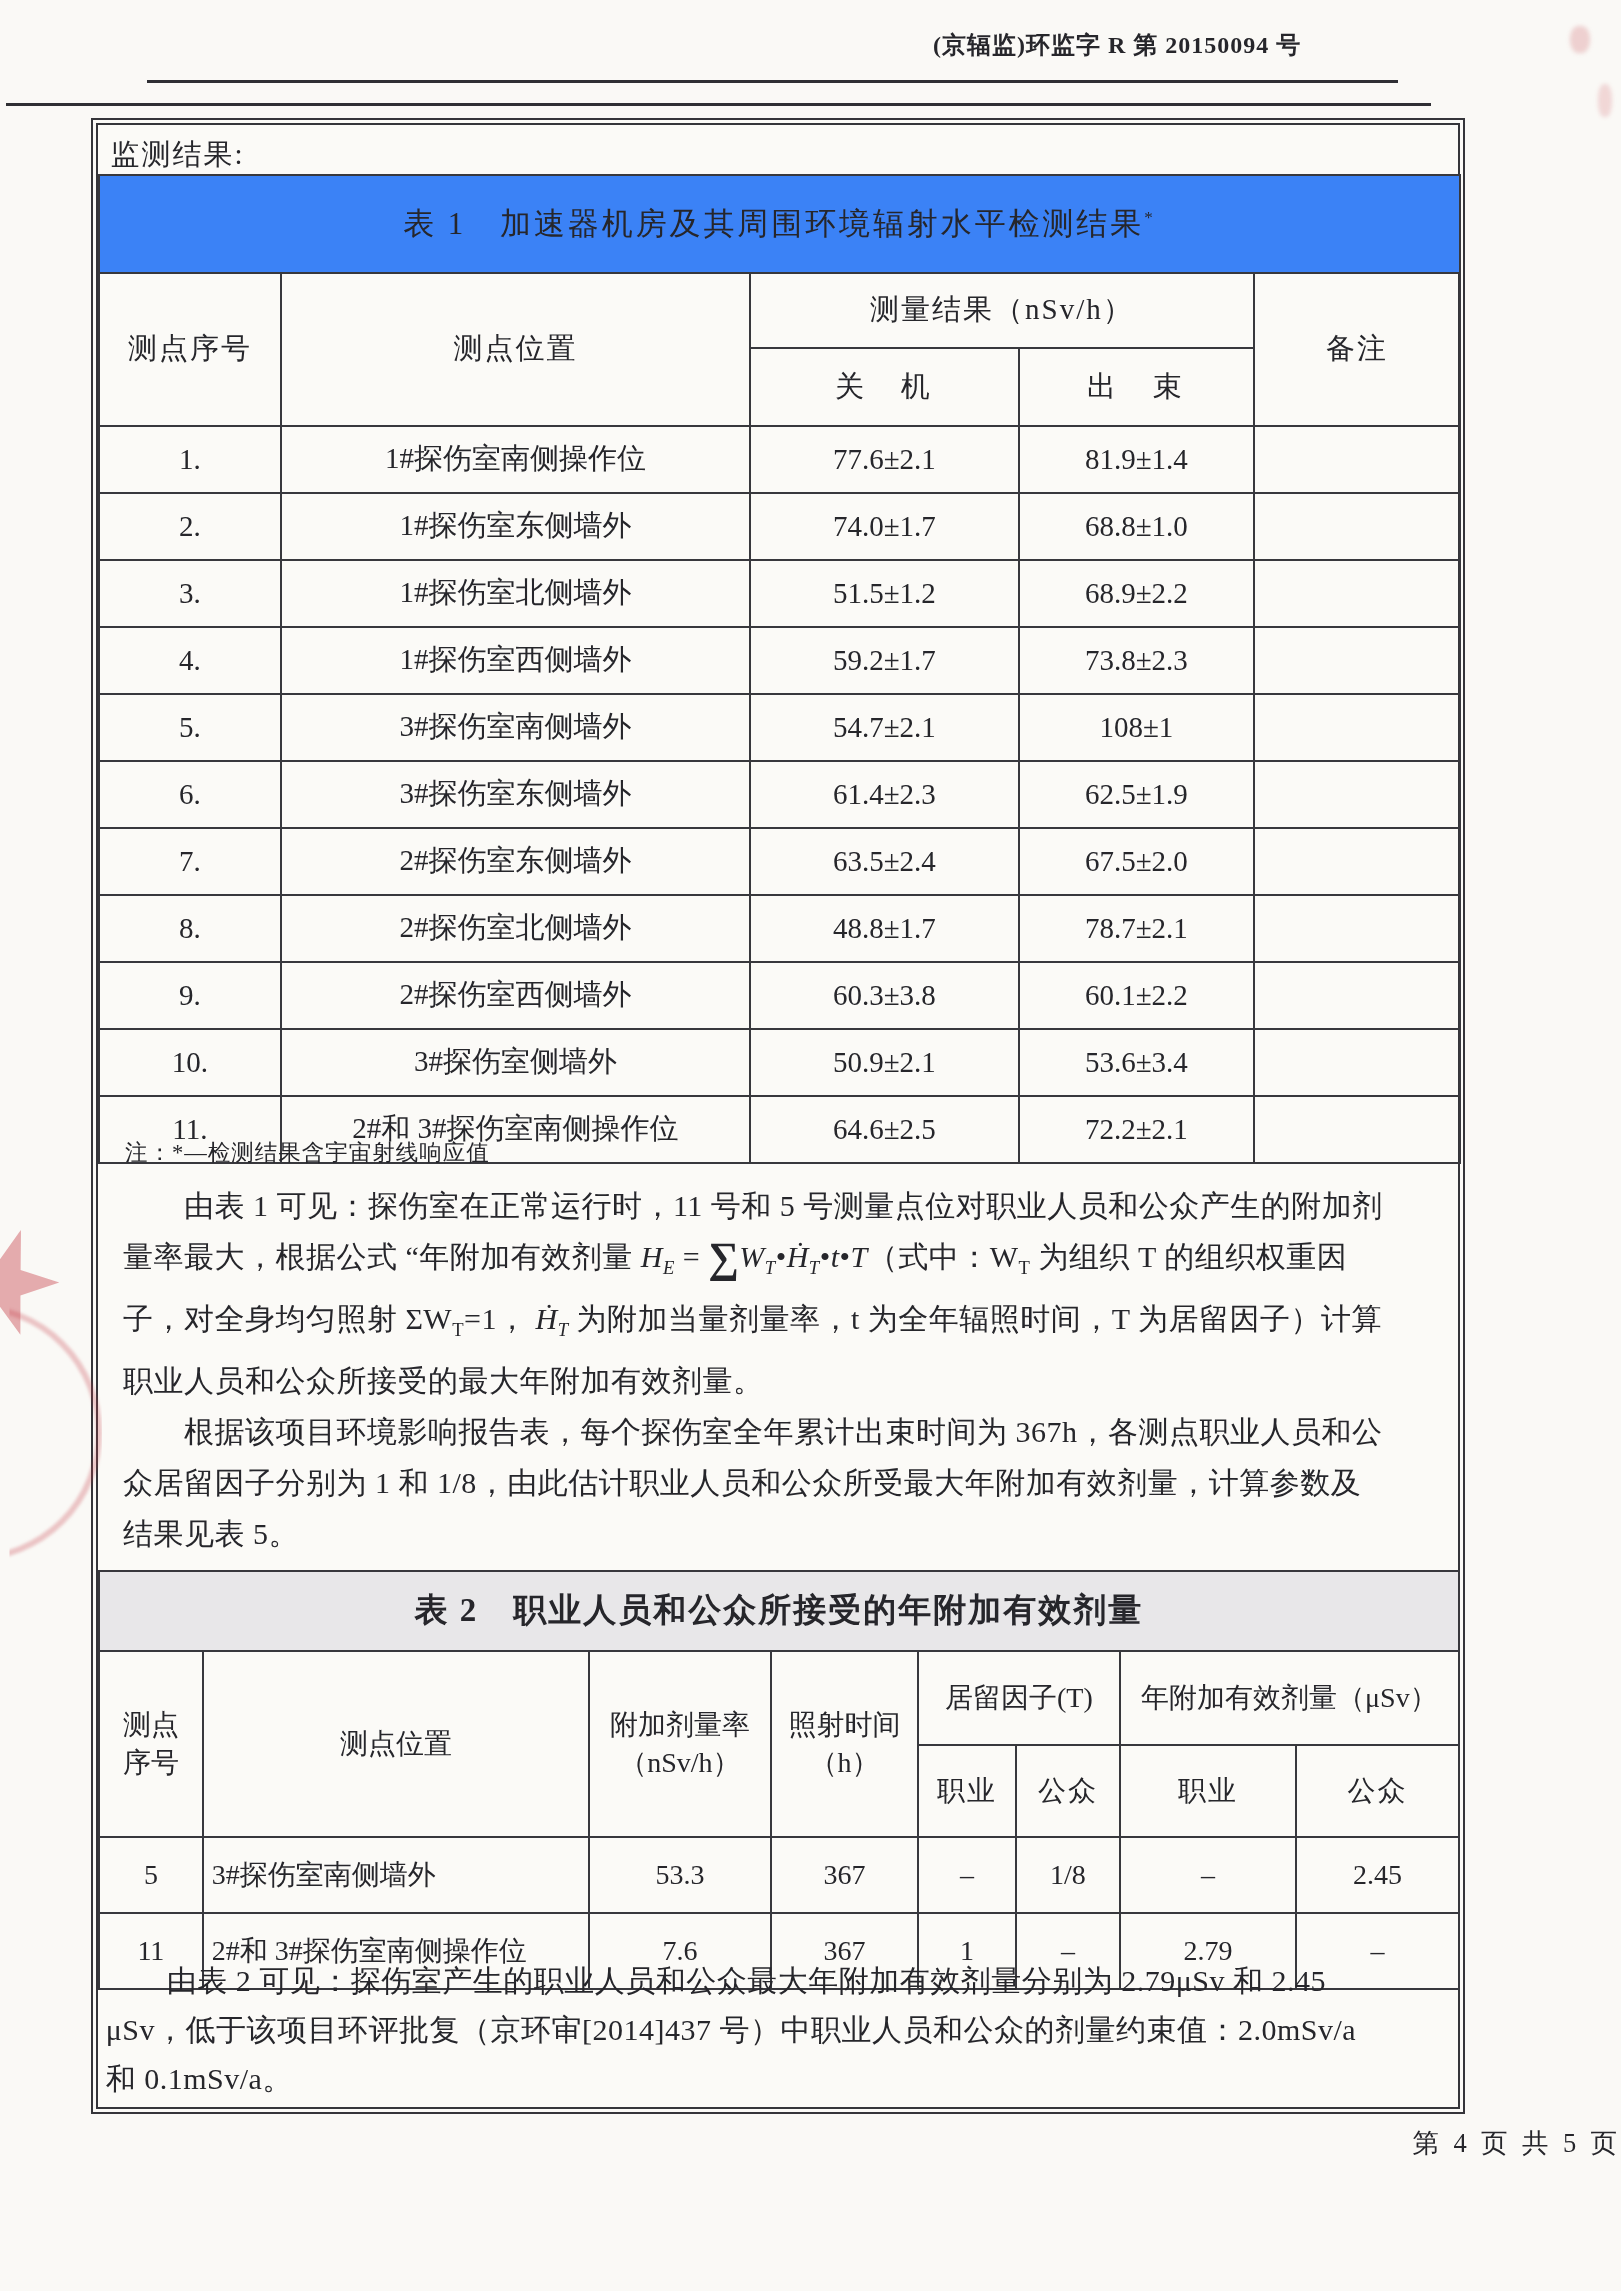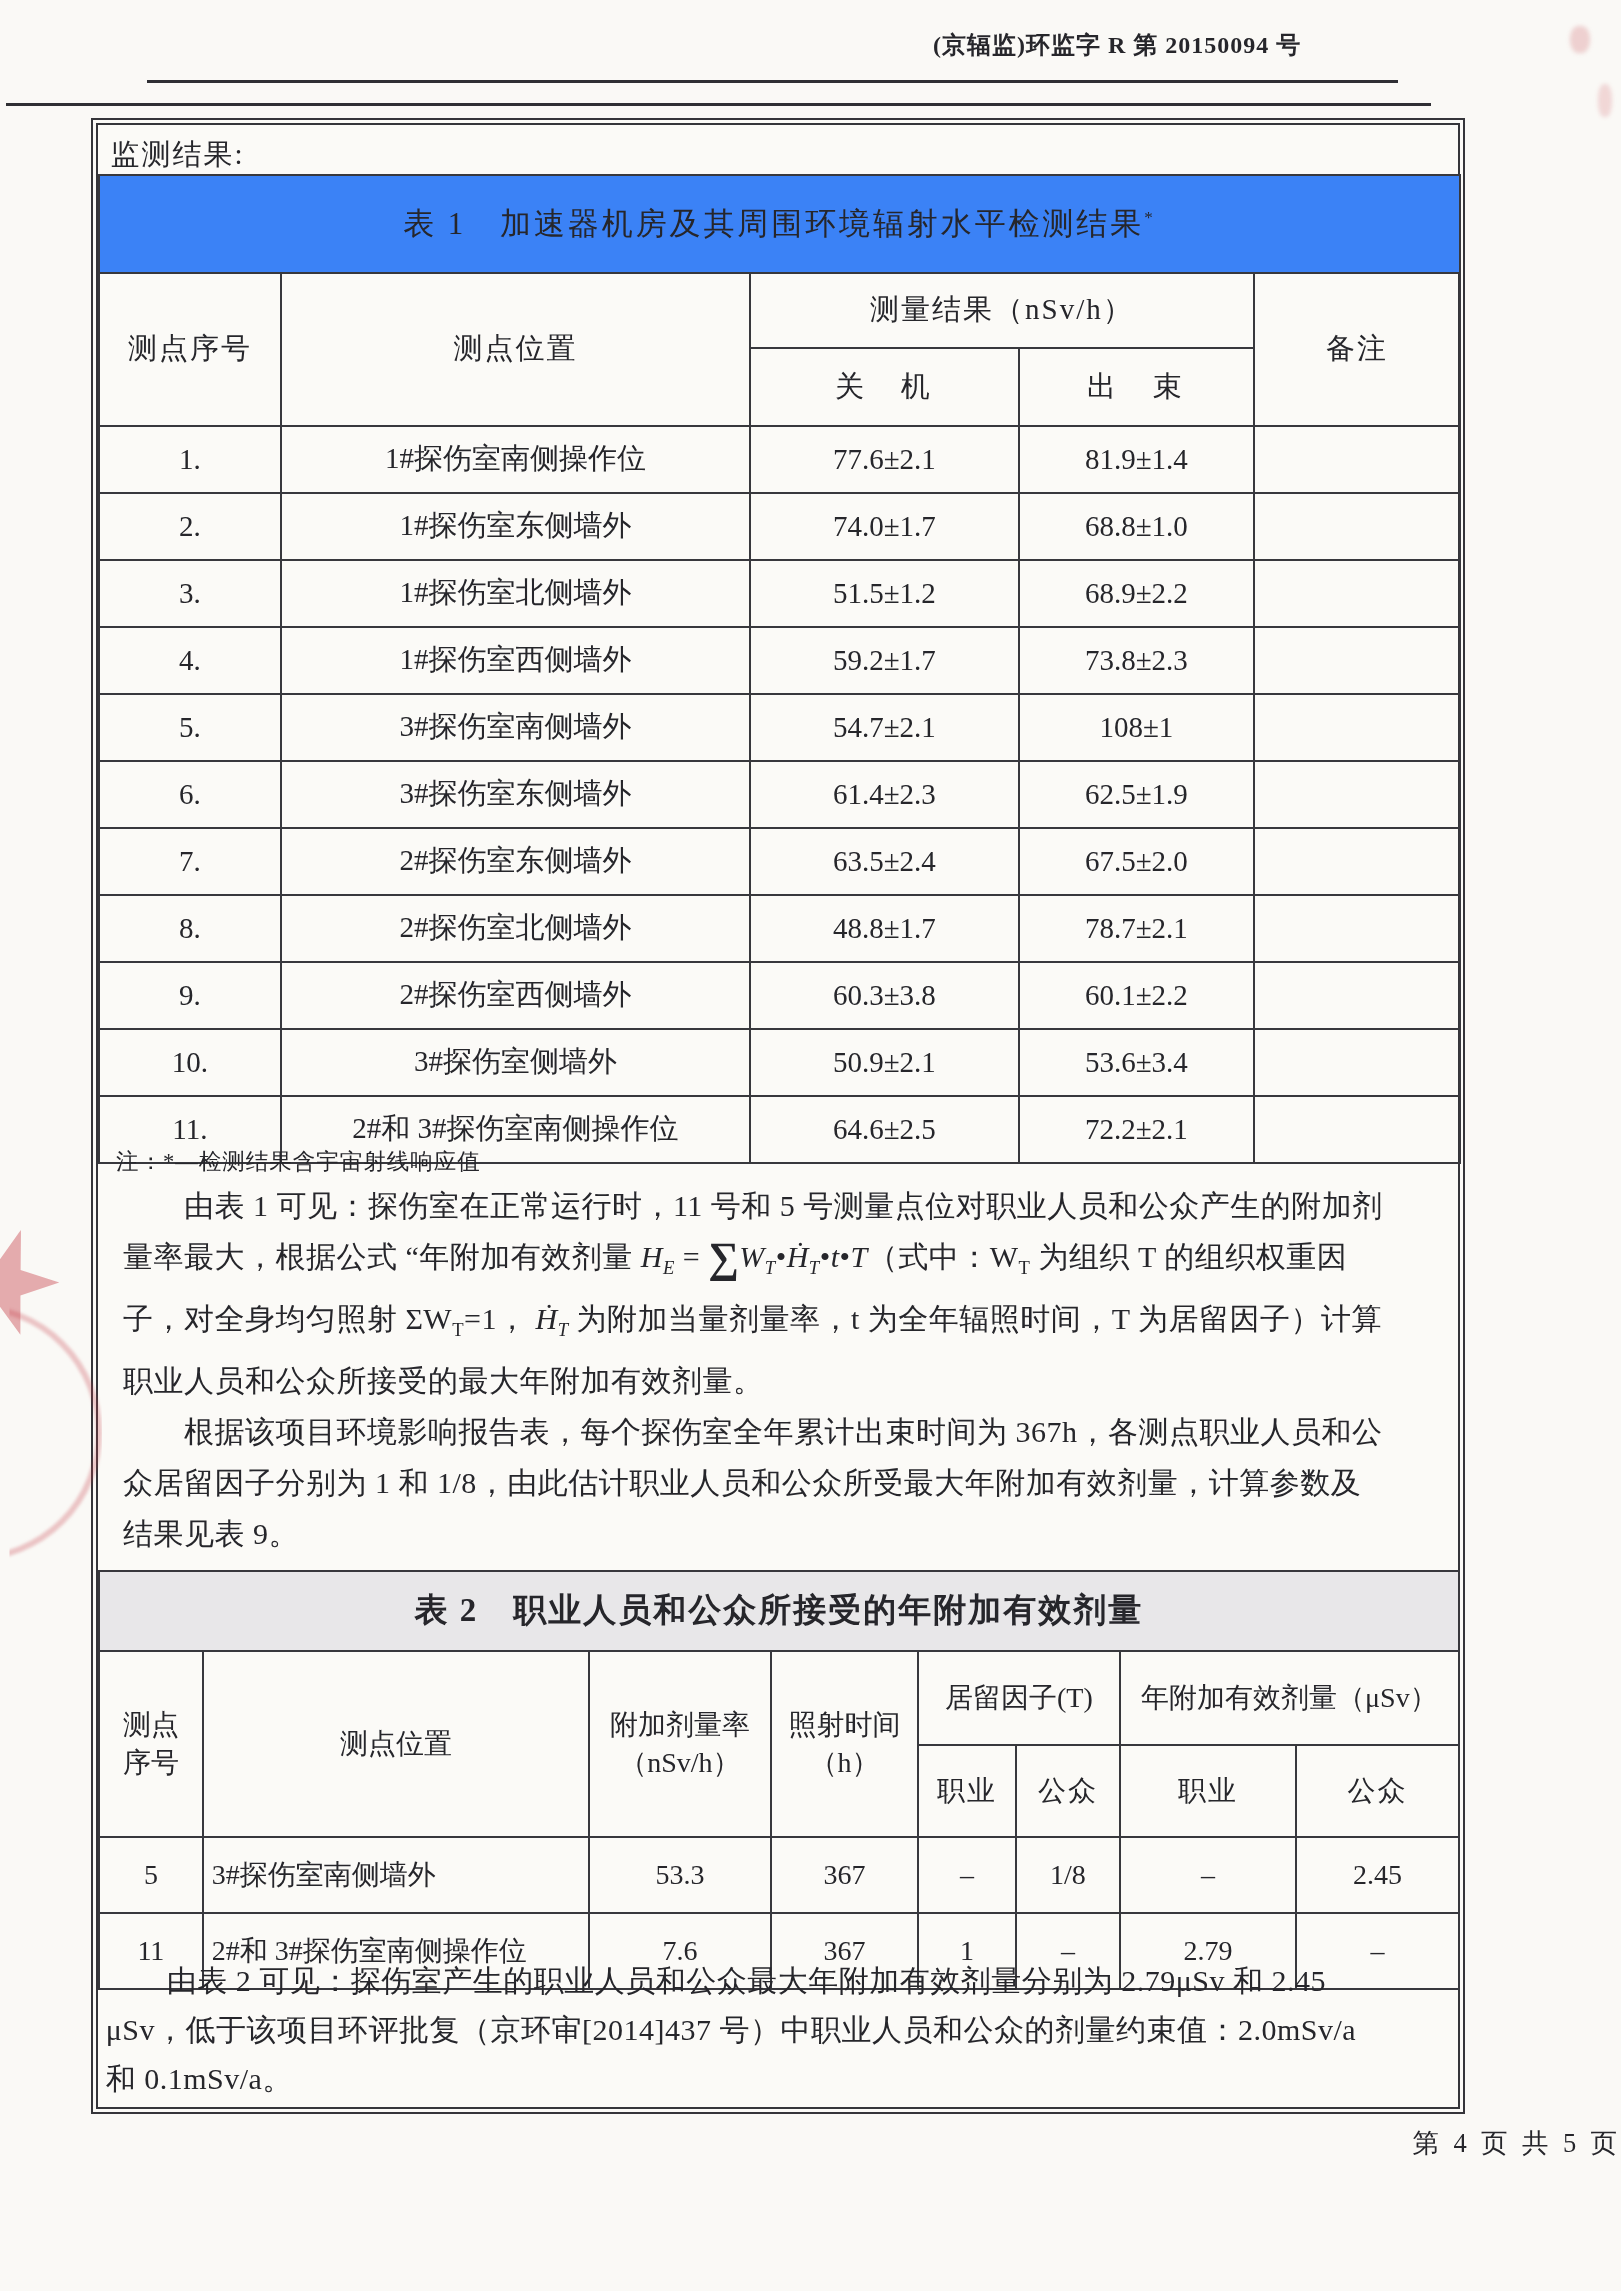--- a/index.html
+++ b/index.html
@@ -15,21 +15,21 @@
   .section-label{position:absolute;left:12.7px;top:9.8px;font-size:29px;letter-spacing:2px;}
   
   table{border-collapse:collapse;table-layout:fixed;position:absolute;}
   th,td{border:2px solid #38383d;text-align:center;vertical-align:middle;font-weight:normal;
         overflow:hidden;padding:0;}
   .t1{left:0;top:49px;width:1360px;}
   .t1 .title-row th{background:#3b82f6;font-size:31px;font-weight:normal;height:96px;letter-spacing:2.9px;}
   .t1 .h-main th{height:73px;font-size:29px;letter-spacing:2px;}
   .t1 .h-sub th{height:76px;font-size:29px;letter-spacing:3.9px;}
   .t1 tbody td{height:65px;font-size:29px;}
-  .t1-note{position:absolute;left:18px;top:1012px;font-size:22.5px;letter-spacing:1px;margin-top:9px;}
+  .t1-note{position:absolute;left:27px;top:1012px;font-size:22.5px;letter-spacing:1px;}
   .t2{left:0;top:1417px;width:1360px;margin-top:28px;}
   .t2 .title-row th{background:#e8e7e9;font-size:33px;font-weight:bold;height:78px;letter-spacing:2px;}
   .t2 .h-main th{height:92px;font-size:28px;}
   .t2 .h-sub th{height:90px;font-size:28px;letter-spacing:2px;}
   .t2 tbody td{height:74px;font-size:28px;}
   .t2 tbody td:nth-child(2){text-align:left;padding-left:7.8px;}
   .hl{display:block;line-height:1.35;}
   sup{font-size:0.55em;}
   
   .plines{position:absolute;left:25px;top:1055px;width:1349px;font-family:Liberation Serif, serif;}
@@ -173,21 +173,21 @@
 
       <div class="t1-note">注：*—检测结果含宇宙射线响应值</div>
 
       <div class="plines" id="paragraph-block">
           <div class="pline indent"><span>由表 1 可见：探伤室在正常运行时，11 号和 5 号测量点位对职业人员和公众产生的附加剂</span></div>
           <div class="pline"><span>量率最大，根据公式 “年附加有效剂量 </span><span class="it">H</span><span class="sub it">E</span><span> = </span><span class="big">∑</span><span class="it">W</span><span class="sub it">T</span><span>•</span><span class="it">Ḣ</span><span class="sub it">T</span><span>•</span><span class="it">t</span><span>•</span><span class="it">T</span><span>（式中：W</span><span class="sub">T</span><span> 为组织 T 的组织权重因</span></div>
           <div class="pline"><span>子，对全身均匀照射 ΣW</span><span class="sub">T</span><span>=1，  </span><span class="it">Ḣ</span><span class="sub it">T</span><span> 为附加当量剂量率，t 为全年辐照时间，T 为居留因子）计算</span></div>
           <div class="pline"><span>职业人员和公众所接受的最大年附加有效剂量。</span></div>
           <div class="pline indent"><span>根据该项目环境影响报告表，每个探伤室全年累计出束时间为 367h，各测点职业人员和公</span></div>
           <div class="pline"><span>众居留因子分别为 1 和 1/8，由此估计职业人员和公众所受最大年附加有效剂量，计算参数及</span></div>
-          <div class="pline"><span>结果见表 9。</span></div>
+          <div class="pline"><span>结果见表 5。</span></div>
         </div>
 
       <table class="t2">
         <colgroup>
           <col style="width:104px">
             <col style="width:386px">
             <col style="width:182px">
             <col style="width:147px">
           <col style="width:98px">
             <col style="width:104px">

